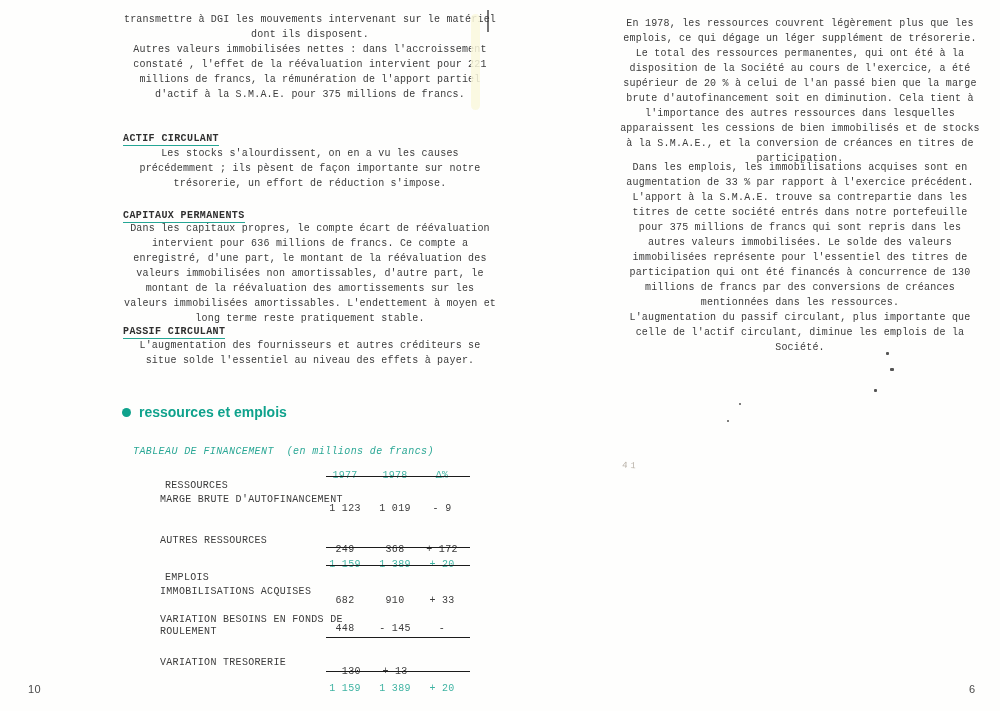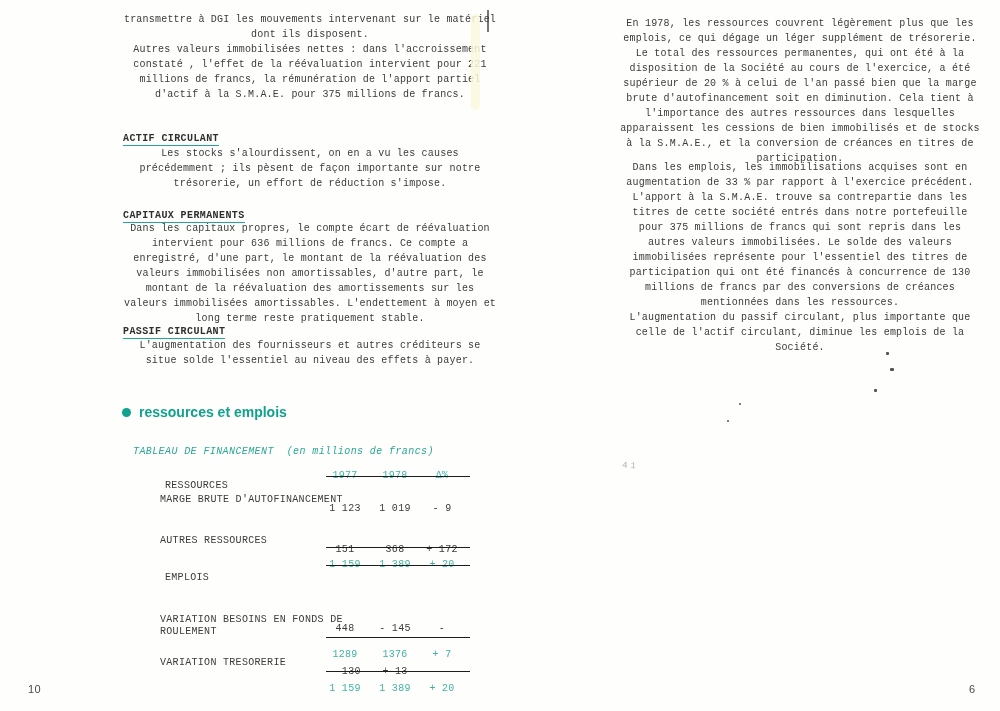--- a/index.html
+++ b/index.html
@@ -93,53 +93,54 @@
   <div class="trow" style="top:35px;">
     <div class="tlabel">MARGE BRUTE D'AUTOFINANCEMENT</div>
     <div class="tv c1">1 123</div>
     <div class="tv c2">1 019</div>
     <div class="tv c3">- 9</div>
   </div>
 
 
   <div class="trow" style="top:76px;">
     <div class="tlabel">AUTRES RESSOURCES</div>
-    <div class="tv c1">151</div>
+    <div class="tv c1">249</div>
     <div class="tv c2">368</div>
     <div class="tv c3">+ 172</div>
   </div>
   <div class="rule" style="top:88px;"></div>
 
   <div class="trow teal" style="top:91px;">
     <div class="tv c1">1 159</div>
     <div class="tv c2">1 389</div>
     <div class="tv c3">+ 20</div>
   </div>
   <div class="rule" style="top:106px;"></div>
 
   <div class="trow" style="top:113px;">
     <div class="tlabel section">EMPLOIS</div>
   </div>
 
+  <div class="trow" style="top:127px;">
+    <div class="tlabel">IMMOBILISATIONS ACQUISES</div>
+    <div class="tv c1">682</div>
+    <div class="tv c2">910</div>
+    <div class="tv c3">+ 33</div>
+  </div>
 
 
   <div class="trow" style="top:155px;">
     <div class="tlabel">VARIATION BESOINS EN FONDS DE</div>
     <div class="tsub">ROULEMENT</div>
     <div class="tv c1">448</div>
     <div class="tv c2">- 145</div>
     <div class="tv c3">-</div>
   </div>
   <div class="rule" style="top:178px;"></div>
 
-  <div class="trow teal" style="top:181px;">
-    <div class="tv c1">1289</div>
-    <div class="tv c2">1376</div>
-    <div class="tv c3">+ 7</div>
-  </div>
 
   <div class="trow" style="top:198px;">
     <div class="tlabel">VARIATION TRESORERIE</div>
     <div class="tv c1">- 130</div>
     <div class="tv c2">+ 13</div>
     <div class="tv c3">-</div>
   </div>
   <div class="rule" style="top:212px;"></div>
 
   <div class="trow teal" style="top:215px;">

